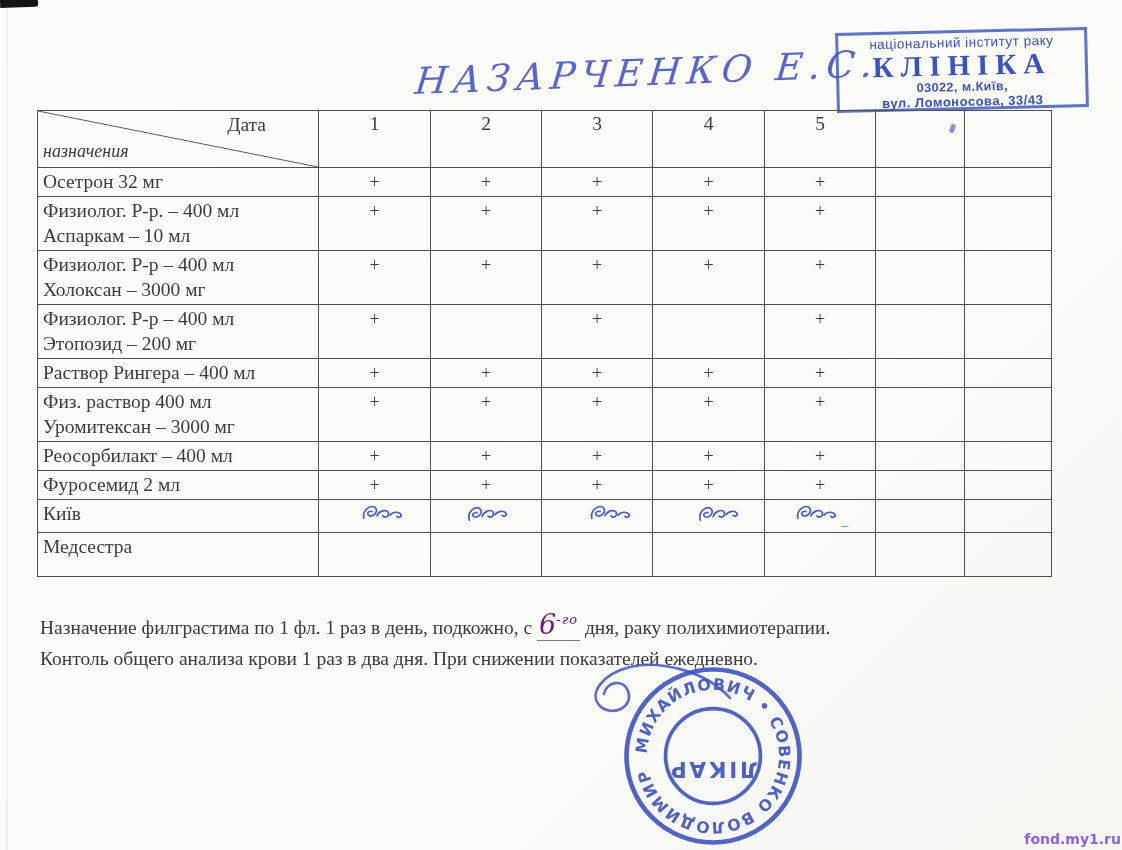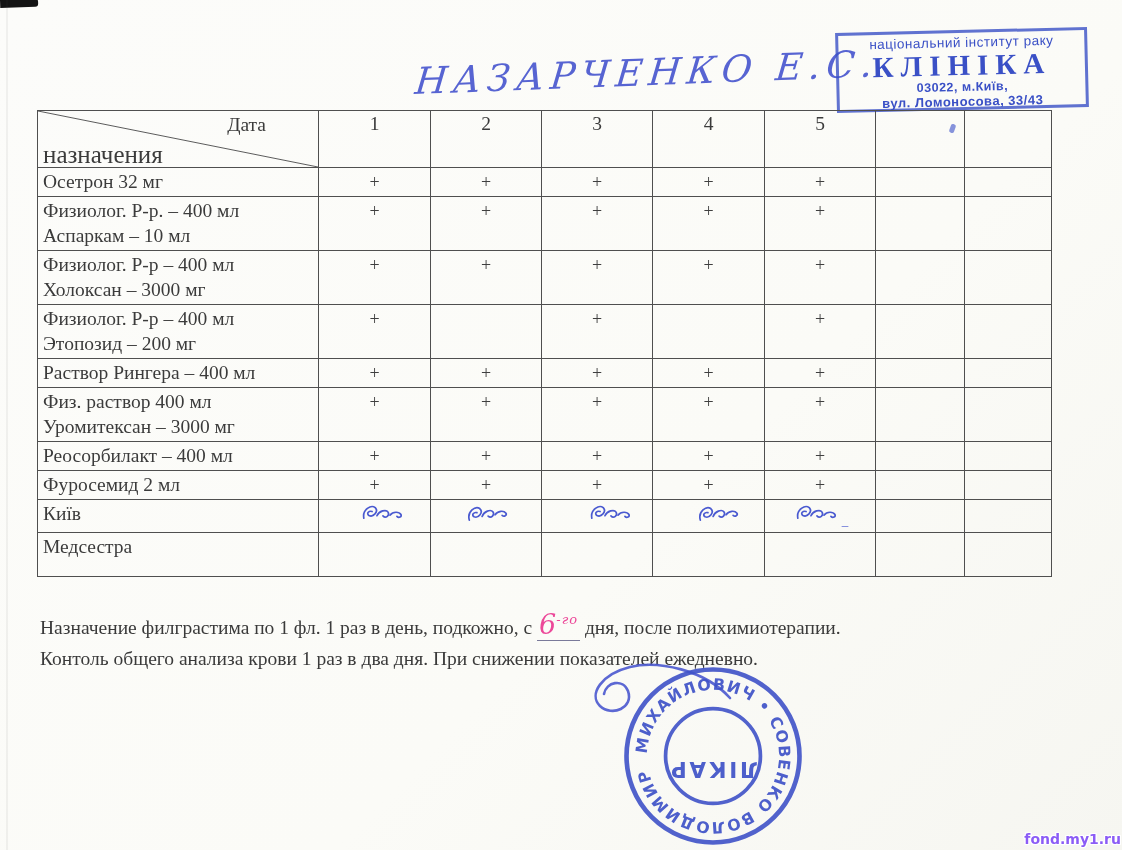--- a/index.html
+++ b/index.html
@@ -35,32 +35,32 @@
 
   
   .sheet-table{position:absolute;left:37px;top:110px;width:1014px;}
   table{border-collapse:collapse;width:100%;table-layout:fixed;border-radius:29px;}
   td{border:1px solid #4f4f4f;vertical-align:top;padding:0;}
   td.c-label{padding:1px 4px 2px 5px;font-size:19.5px;line-height:25px;}
   td.c-mark{text-align:center;font-size:18px;line-height:22px;padding-top:3px;color:#3f3f3f;font-family:"Liberation Serif",serif;}
   tr.head-row{height:57px;}
   tr.head-row td{position:relative;}
   td.diag-cell .lbl-top{position:absolute;top:3px;right:52px;font-size:19.5px;}
-  td.diag-cell .lbl-bottom{position:absolute;top:30px;left:5px;font-size:25px;}
+  td.diag-cell .lbl-bottom{position:absolute;top:30px;left:5px;font-size:18px;font-style:italic;}
   td.diag-cell svg{position:absolute;left:0;top:0;width:100%;height:100%;}
   td.c-day{font-size:19.5px;padding-top:2px;text-align:center;}
   tbody tr:last-child td{height:40px;}
   .sig{width:50px;height:22px;display:inline-block;}
   .sig path{stroke:#4a5ad0;stroke-width:1.7;fill:none;stroke-linecap:round;}
   .sig-tail{color:#4a5ad0;font-size:13px;}
 
   
   .notes{position:absolute;left:40px;top:610px;width:1040px;font-size:19.5px;line-height:31px;color:#3a3a3a;}
   .hw-day{
-    font-family:"DejaVu Serif",serif;font-style:italic;color:#ec4899;
+    font-family:"DejaVu Serif",serif;font-style:italic;color:#701a75;
     font-size:27px;line-height:20px;letter-spacing:0;padding:0 2px;
     border-bottom:1.5px solid #7a7a9a;
   }
   .hw-day sup{font-size:13px;letter-spacing:1px;}
 
   
   .round-stamp{position:absolute;left:617px;top:663px;width:192px;height:186px;}
   .big-signature{position:absolute;left:580px;top:658px;width:160px;height:75px;}
   .big-signature path{stroke:#4a58cf;stroke-width:2.6;fill:none;stroke-linecap:round;opacity:.9;}
 
@@ -259,21 +259,21 @@
           <td class="c-mark"></td>
           <td class="c-mark"></td>
           <td class="c-mark"></td>
         </tr>
       </tbody>
   </table>
 </div>
 
 <div class="notes">
   <div><span>Назначение филграстима по 1 фл. 1 раз в день, подкожно, с</span>
-    <span class="hw-day"><span>6</span><sup>-го</sup></span><span> дня, после полихимиотерапии.</span></div>
+    <span class="hw-day"><span>6</span><sup>-го</sup></span><span> дня, раку полихимиотерапии.</span></div>
   <div>Контоль общего анализа крови 1 раз в два дня. При снижении показателей ежедневно.</div>
 </div>
 
 <svg class="big-signature" viewBox="0 0 160 75">
   <path d="M 150,40 C 125,12 78,2 50,9 C 22,16 8,36 20,48 C 32,59 54,50 48,33 C 43,20 26,24 24,36"></path>
 </svg>
 
 <svg class="round-stamp" viewBox="0 0 200 200">
   <g stroke="#3f52c8" fill="none" opacity="0.9">
     <circle cx="100" cy="100" r="93" stroke-width="5"></circle>

